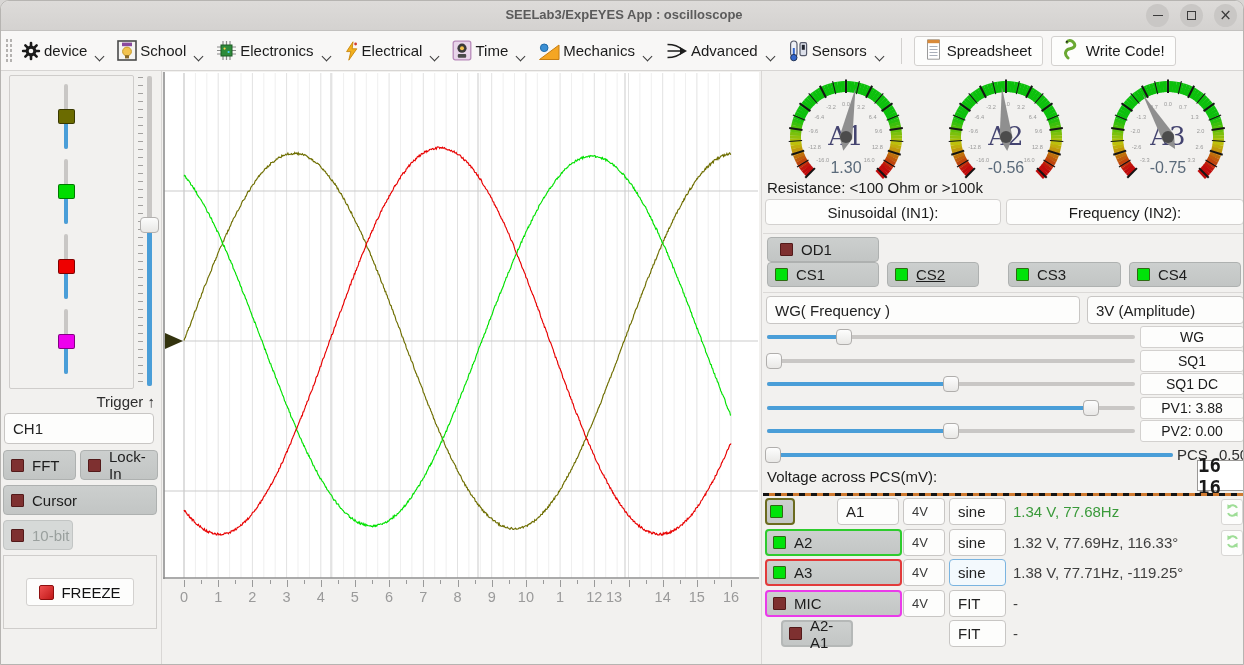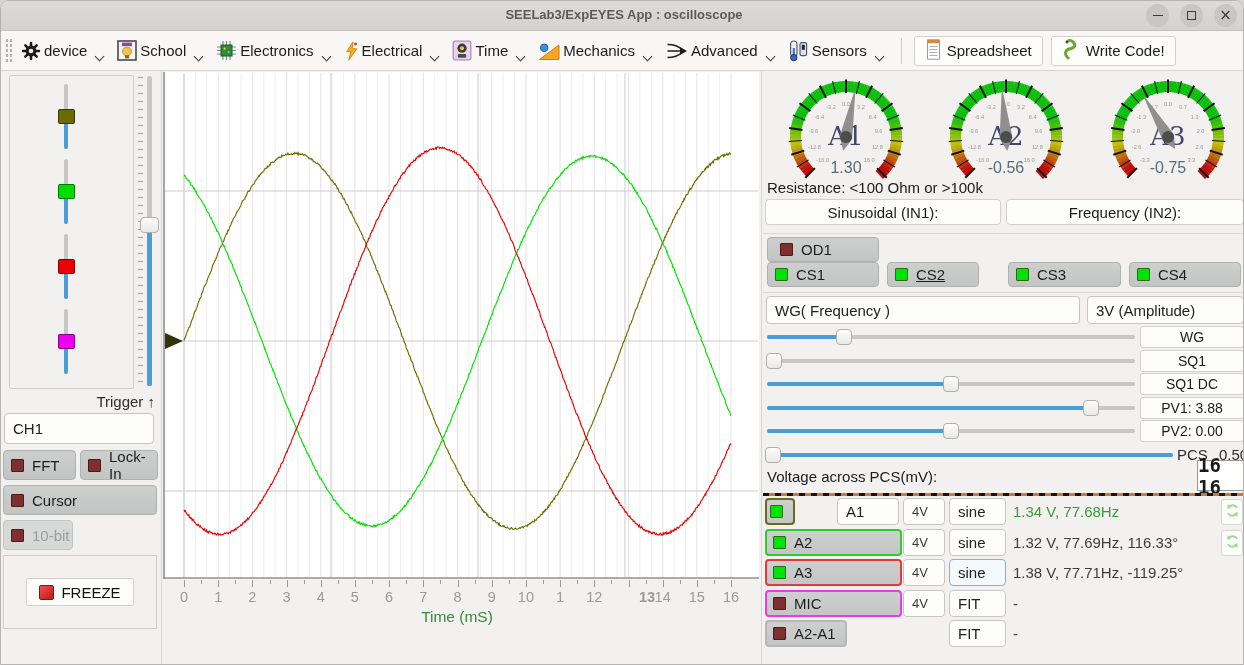--- a/index.html
+++ b/index.html
@@ -411,26 +411,25 @@
         <span class="xlabel" style="left: 125.6px;">3</span>
         <span class="xlabel" style="left: 159.8px;">4</span>
         <span class="xlabel" style="left: 193.9px;">5</span>
         <span class="xlabel" style="left: 228.1px;">6</span>
         <span class="xlabel" style="left: 262.3px;">7</span>
         <span class="xlabel" style="left: 296.5px;">8</span>
         <span class="xlabel" style="left: 330.7px;">9</span>
         <span class="xlabel" style="left: 364.9px;">10</span>
         <span class="xlabel" style="left: 399.1px;">1</span>
         <span class="xlabel" style="left: 433.3px;">12</span>
-        <span class="xlabel" style="left: 486px; font-weight: bold;">13</span>
+        <span class="xlabel" style="left: 453px;">13</span>
         <span class="xlabel" style="left: 501.7px;">14</span>
         <span class="xlabel" style="left: 535.8px;">15</span>
         <span class="xlabel" style="left: 570px;">16</span>
       </div>
-    <div class="time-label">Time (mS)</div>
   </div>
 
   <div class="right-panel">
     <div id="gauges">
         <div class="gauge-block" style="left: 8px;"><svg width="150" height="104" viewBox="0 0 150 104">
             <line x1="42.2" y1="92.8" x2="34.2" y2="100.3" stroke="hsl(0,88%,40%)" stroke-width="3.6"></line>
             <line x1="40.3" y1="90.7" x2="31.9" y2="97.7" stroke="hsl(0,88%,40%)" stroke-width="3.6"></line>
             <line x1="38.6" y1="88.5" x2="29.7" y2="94.9" stroke="hsl(4,88%,40%)" stroke-width="3.6"></line>
             <line x1="37.0" y1="86.1" x2="27.7" y2="92.0" stroke="hsl(12,88%,40%)" stroke-width="3.6"></line>
             <line x1="35.6" y1="83.7" x2="25.9" y2="89.0" stroke="hsl(19,88%,40%)" stroke-width="3.6"></line>
@@ -877,21 +876,21 @@
         <div class="ch-box" style="left: 140px; top: 488px; width: 42px; font-size: 13px; color: rgb(58, 58, 58);">4V</div>
         <div class="ch-box focused" style="left: 186px; top: 488px; width: 57px;">sine</div>
         <div class="ch-result" style="top: 493px; color: rgb(63, 63, 63);">1.38 V, 77.71Hz, -119.25°</div>
         <div class="ch-btn" style="left: 2px; top: 519px; width: 137px; border: 2px solid rgb(234, 59, 234);">
           <span class="cbx maroon"></span>
           <span>MIC</span>
         </div>
         <div class="ch-box" style="left: 140px; top: 519px; width: 42px; font-size: 13px; color: rgb(58, 58, 58);">4V</div>
         <div class="ch-box" style="left: 186px; top: 519px; width: 57px;">FIT</div>
         <div class="ch-result" style="top: 524px; color: rgb(63, 63, 63);">-</div>
-        <div class="ch-btn" style="left: 2px; top: 549px; width: 82px; border: 2px solid rgb(181, 184, 183);">
+        <div class="ch-btn" style="left: 18px; top: 549px; width: 72px; border: 2px solid rgb(181, 184, 183);">
           <span class="cbx maroon"></span>
           <span>A2-A1</span>
         </div>
         <div class="ch-box" style="left: 186px; top: 549px; width: 57px;">FIT</div>
         <div class="ch-result" style="top: 554px; color: rgb(63, 63, 63);">-</div>
       </div>
   </div>
 
 </div>
 

